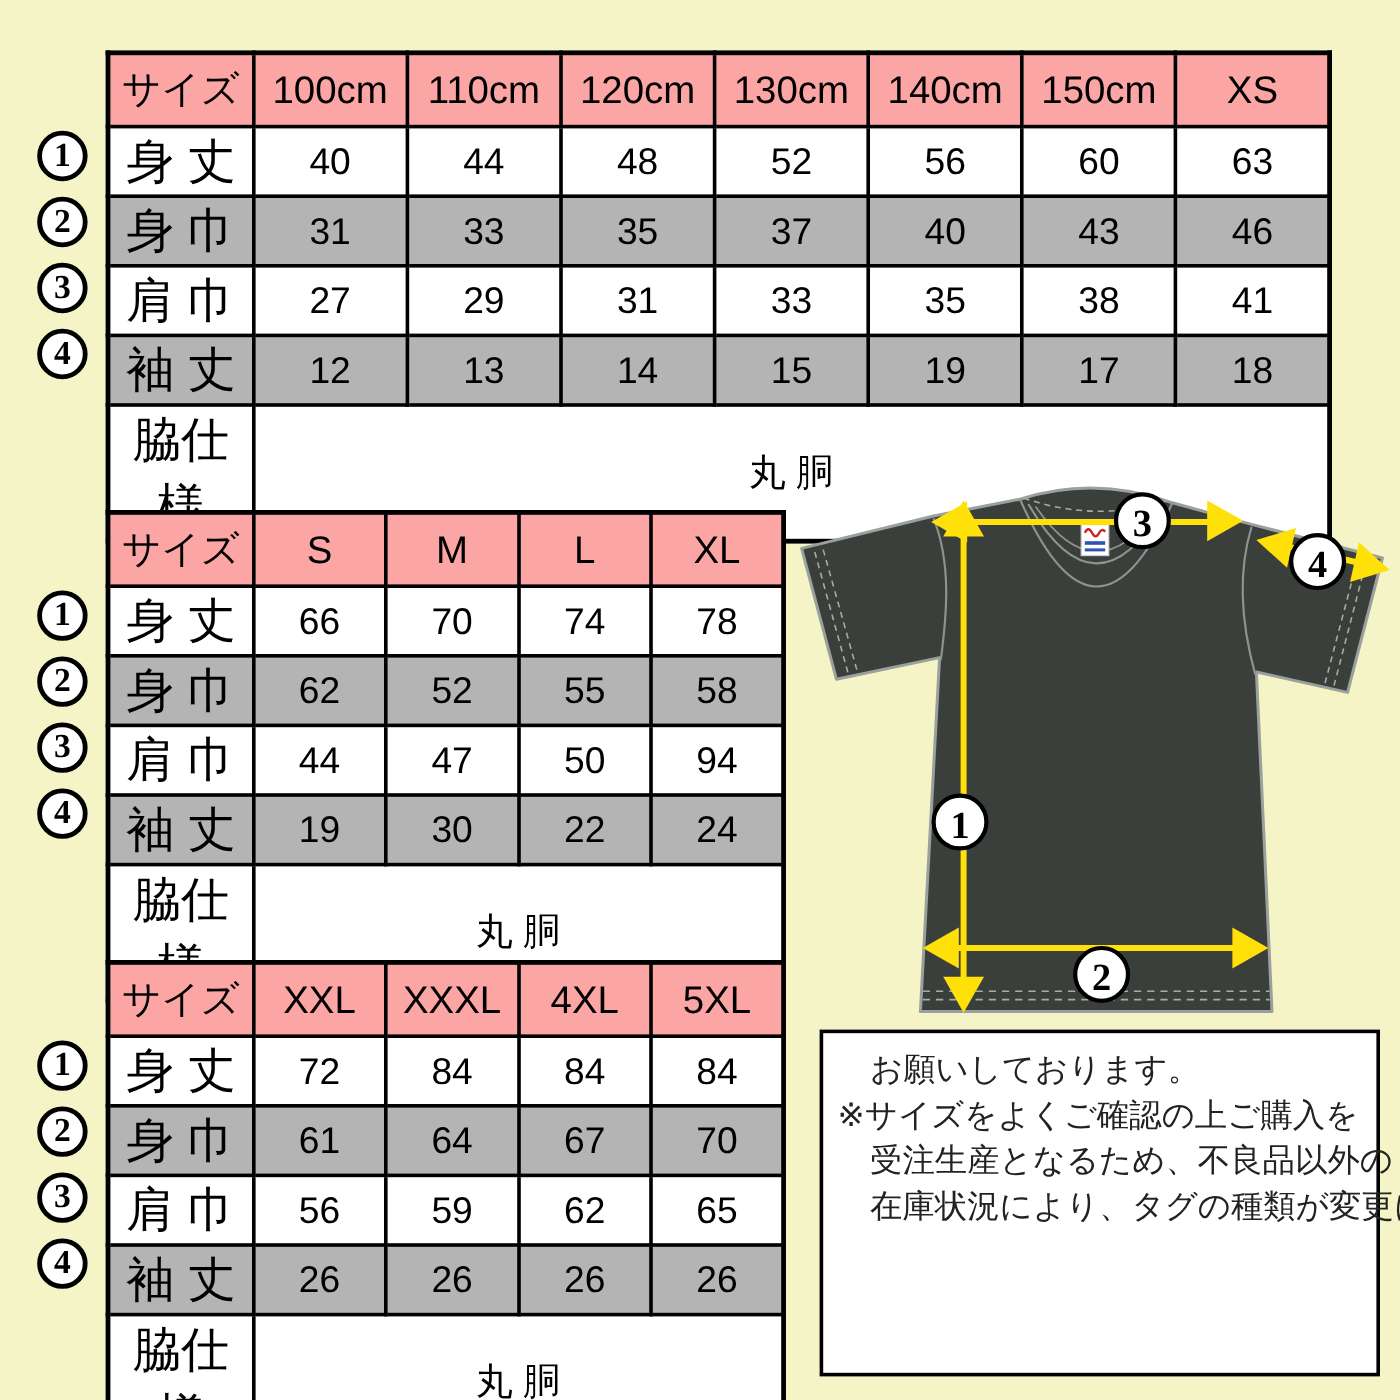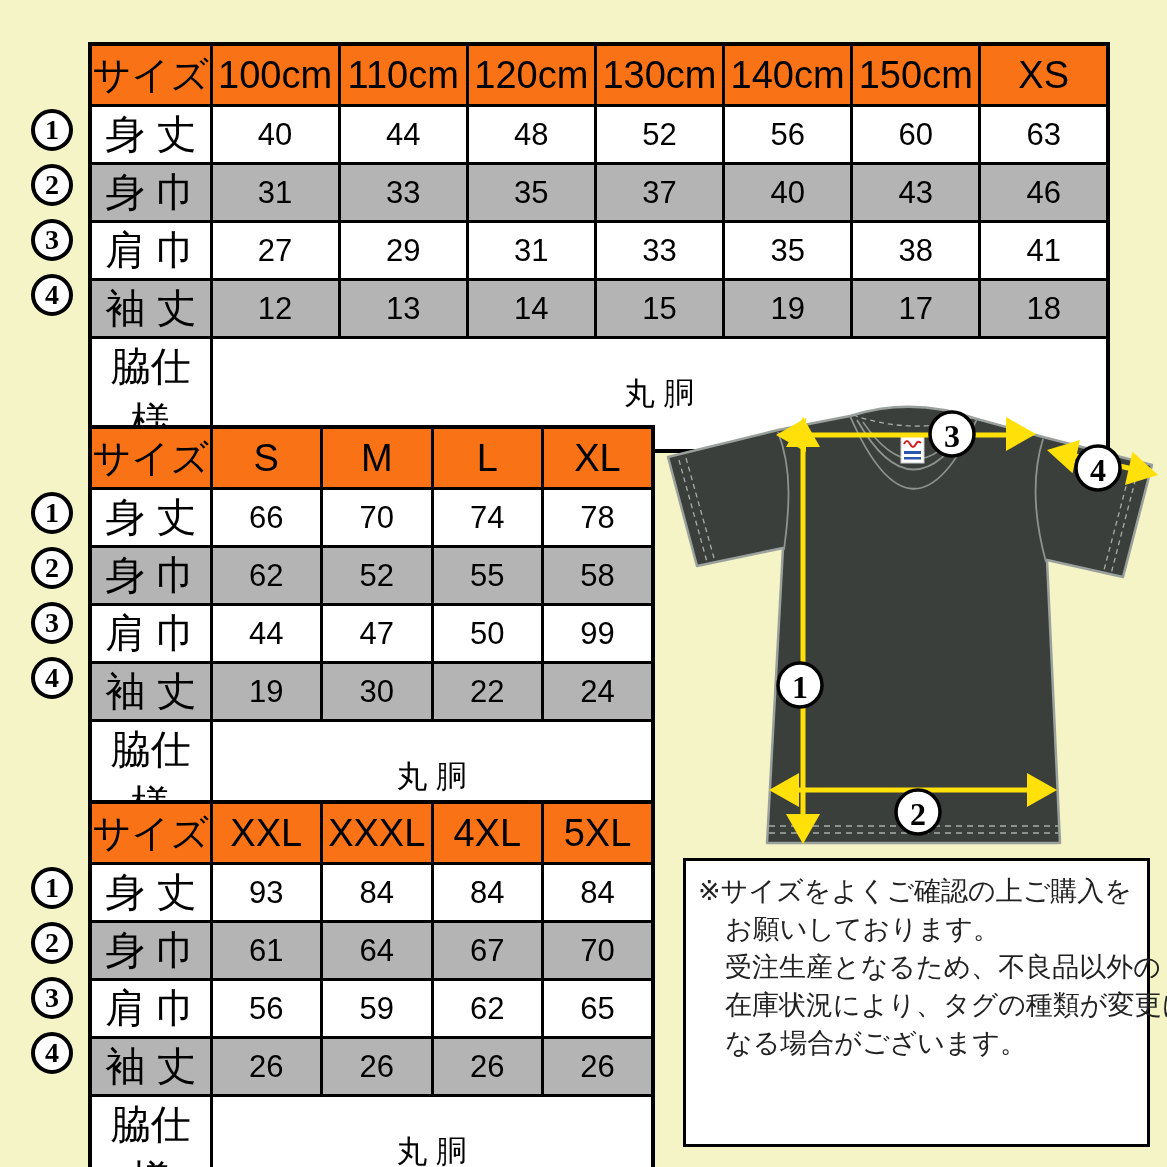--- a/index.html
+++ b/index.html
@@ -6,21 +6,21 @@
   body {font-family:"Liberation Sans","DejaVu Sans",sans-serif;}
   .canvas {position:relative; width:1167px; height:1167px; background:#f4f4c6; overflow:hidden;}
 
   
   table.size-table {position:absolute; border-collapse:collapse; table-layout:fixed; background:#fff; color:#000;}
   table.size-table th, table.size-table td {
     border:3px solid #000; text-align:center; vertical-align:middle;
     padding:0; font-weight:normal; background:#fff;
   }
   table.size-table {border:4px solid #000;}
-  table.size-table thead th {background:#f97316; height:58px; font-size:38px;}
+  table.size-table thead th {background:#fca5a5; height:58px; font-size:32px;}
   table.size-table tbody th.row-label {font-size:40px; height:52px;}
   table.size-table tbody td {font-size:31px; height:52px;}
   table.size-table tbody tr.gray th, table.size-table tbody tr.gray td {background:#b4b4b4;}
   table.size-table col.col-label {width:121px;}
   #table-0 {left:88px; top:42px; width:1022px;}
   #table-1 {left:88px; top:425px; width:567px;}
   #table-2 {left:88px; top:800px; width:567px;}
 
   
   .markers {position:absolute; display:flex; flex-direction:column; gap:13px;}
@@ -151,21 +151,21 @@
           <td>62</td>
           <td>52</td>
           <td>55</td>
           <td>58</td>
         </tr>
         <tr class="white">
           <th class="row-label">肩 巾</th>
           <td>44</td>
           <td>47</td>
           <td>50</td>
-          <td>99</td>
+          <td>94</td>
         </tr>
         <tr class="gray">
           <th class="row-label">袖 丈</th>
           <td>19</td>
           <td>30</td>
           <td>22</td>
           <td>24</td>
         </tr>
         <tr class="footer">
           <th class="row-label">脇仕様</th>
@@ -186,21 +186,21 @@
           <th>サイズ</th>
           <th>XXL</th>
           <th>XXXL</th>
           <th>4XL</th>
           <th>5XL</th>
         </tr>
       </thead>
       <tbody>
         <tr class="white">
           <th class="row-label">身 丈</th>
-          <td>93</td>
+          <td>72</td>
           <td>84</td>
           <td>84</td>
           <td>84</td>
         </tr>
         <tr class="gray">
           <th class="row-label">身 巾</th>
           <td>61</td>
           <td>64</td>
           <td>67</td>
           <td>70</td>
@@ -301,20 +301,19 @@
       <circle cx="145" cy="285" r="22" fill="#fff" stroke="#000" stroke-width="3.5"></circle>
       <text class="mnum" x="145" y="285" text-anchor="middle" dominant-baseline="central" dy="2">1</text>
     </g>
     <g>
       <circle cx="263" cy="412" r="22" fill="#fff" stroke="#000" stroke-width="3.5"></circle>
       <text class="mnum" x="263" y="412" text-anchor="middle" dominant-baseline="central" dy="2">2</text>
     </g>
   </svg>
 
   <div class="note">
+    <div class="nline indent">お願いしております。</div>
     <div class="nline">※サイズをよくご確認の上ご購入を</div>
-    <div class="nline indent">お願いしております。</div>
     <div class="nline indent">受注生産となるため、不良品以外の</div>
     <div class="nline indent">在庫状況により、タグの種類が変更に</div>
-    <div class="nline indent">なる場合がございます。</div>
   </div>
 
 </div>
 
 </body></html>

